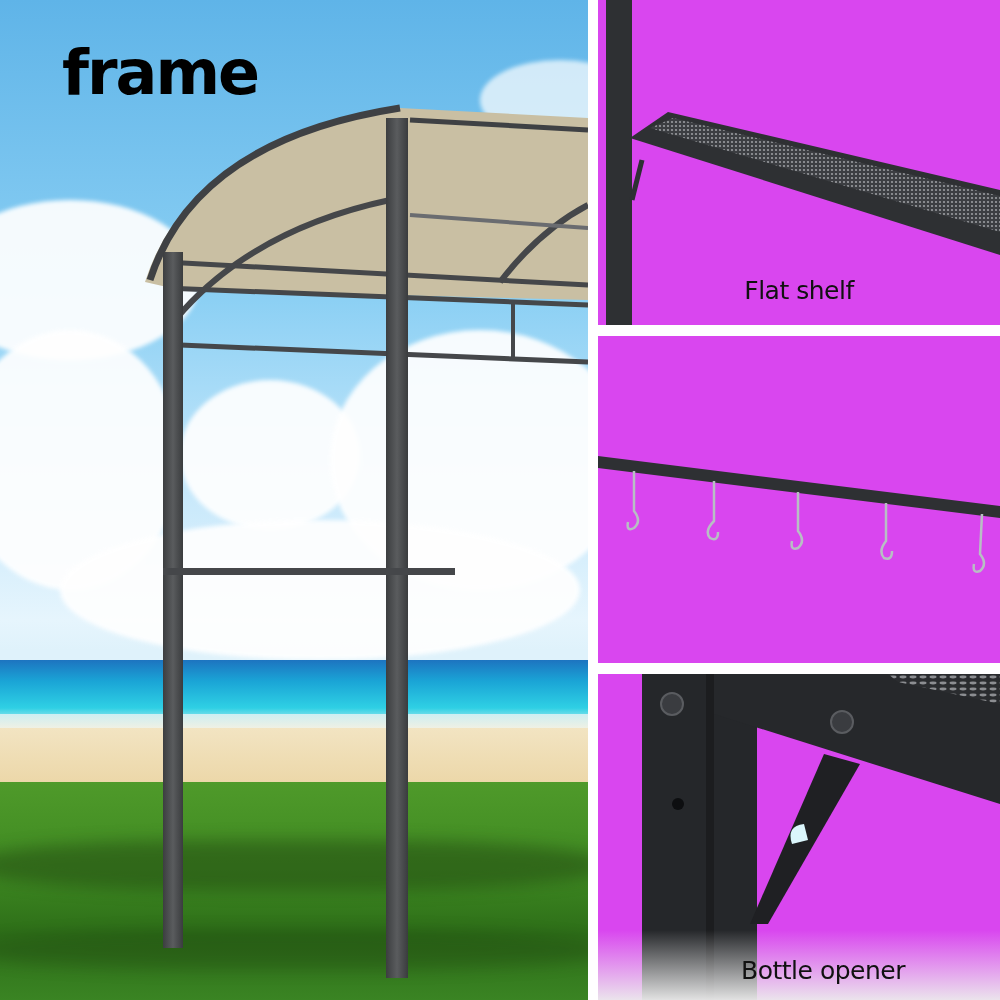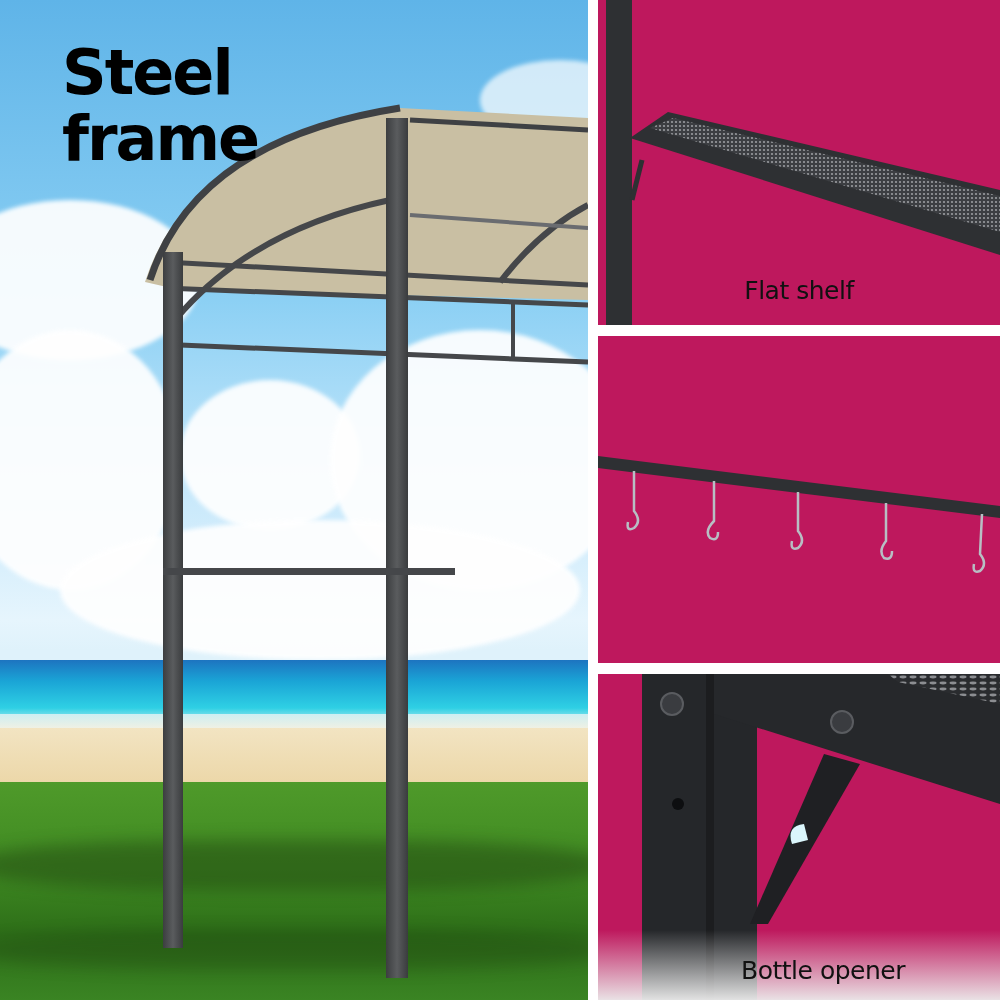--- a/index.html
+++ b/index.html
@@ -8,21 +8,21 @@
   #main{left:0;top:0;width:588px;height:1000px;background:linear-gradient(180deg,#5fb4e8 0%,#8cd0f4 30%,#c9e9fb 50%,#e6f5fd 62%,#dff2fb 65%);}
   .cloud{position:absolute;background:#ffffff;border-radius:50%;opacity:.92;filter:blur(2px);}
   .sea{position:absolute;left:0;top:660px;width:588px;height:60px;background:linear-gradient(180deg,#1d74c0 0%,#1aa4d6 35%,#2fd0e4 80%,#9ee6ee 100%);}
   .foam{position:absolute;left:0;top:714px;width:588px;height:16px;background:linear-gradient(180deg,#cdeef2,#f4f1e2);}
   .sand{position:absolute;left:0;top:728px;width:588px;height:56px;background:linear-gradient(180deg,#f2e4c2,#ecd7a8);}
   .grass{position:absolute;left:0;top:782px;width:588px;height:218px;background:linear-gradient(180deg,#4f9a2a 0%,#3f8a22 40%,#2d6e18 70%,#3a8423 100%);}
   .shadow{position:absolute;background:rgba(20,40,10,.35);filter:blur(8px);border-radius:40%;}
   .post{position:absolute;background:linear-gradient(90deg,#3c3e40,#5a5c5e 50%,#3a3c3e);}
   .beam{position:absolute;background:#45474a;}
   .headline{position:absolute;left:62px;top:40px;font-family:"DejaVu Sans","Liberation Sans",sans-serif;font-weight:bold;font-size:62px;line-height:66px;color:#000;letter-spacing:-2px;}
-  .feat{position:absolute;left:598px;width:402px;background:#be185d;}
+  .feat{position:absolute;left:598px;width:402px;background:#d946ef;}
   #f1{top:0;height:325px;}
   #f2{top:336px;height:327px;}
   #f3{top:674px;height:326px;}
   .caption{position:absolute;width:100%;text-align:center;font-family:"DejaVu Sans","Liberation Sans",sans-serif;font-size:25px;color:#111;letter-spacing:-0.5px;}
   .fade{position:absolute;left:0;bottom:0;width:100%;height:70px;background:linear-gradient(180deg,rgba(240,240,240,0),rgba(236,236,236,.95));}
 </style>
 </head>
 <body>
 
 <div id="main" class="panel">
@@ -51,21 +51,20 @@
     <line x1="180" y1="345" x2="588" y2="362" stroke="#45474a" stroke-width="5"></line>
     <line x1="410" y1="120" x2="588" y2="130" stroke="#3f4144" stroke-width="5"></line>
     <line x1="513" y1="300" x2="513" y2="360" stroke="#45474a" stroke-width="4"></line>
   </svg>
 
   <div class="post" style="left:386px;top:118px;width:22px;height:860px;"></div>
   <div class="post" style="left:163px;top:252px;width:20px;height:696px;"></div>
   <div class="beam" style="left:163px;top:568px;width:292px;height:7px;"></div>
 
   <div class="headline">
-    <div>Steel</div>
     <div>frame</div>
   </div>
 </div>
 
 <div id="f1" class="panel feat">
   <svg width="402" height="325" viewBox="0 0 402 325" style="position:absolute;left:0;top:0;">
     <defs>
       <pattern id="mesh" width="4" height="4" patternUnits="userSpaceOnUse">
         <rect width="4" height="4" fill="#3c3e42"></rect>
         <circle cx="2" cy="2" r="1.1" fill="#9a9ca0"></circle>

